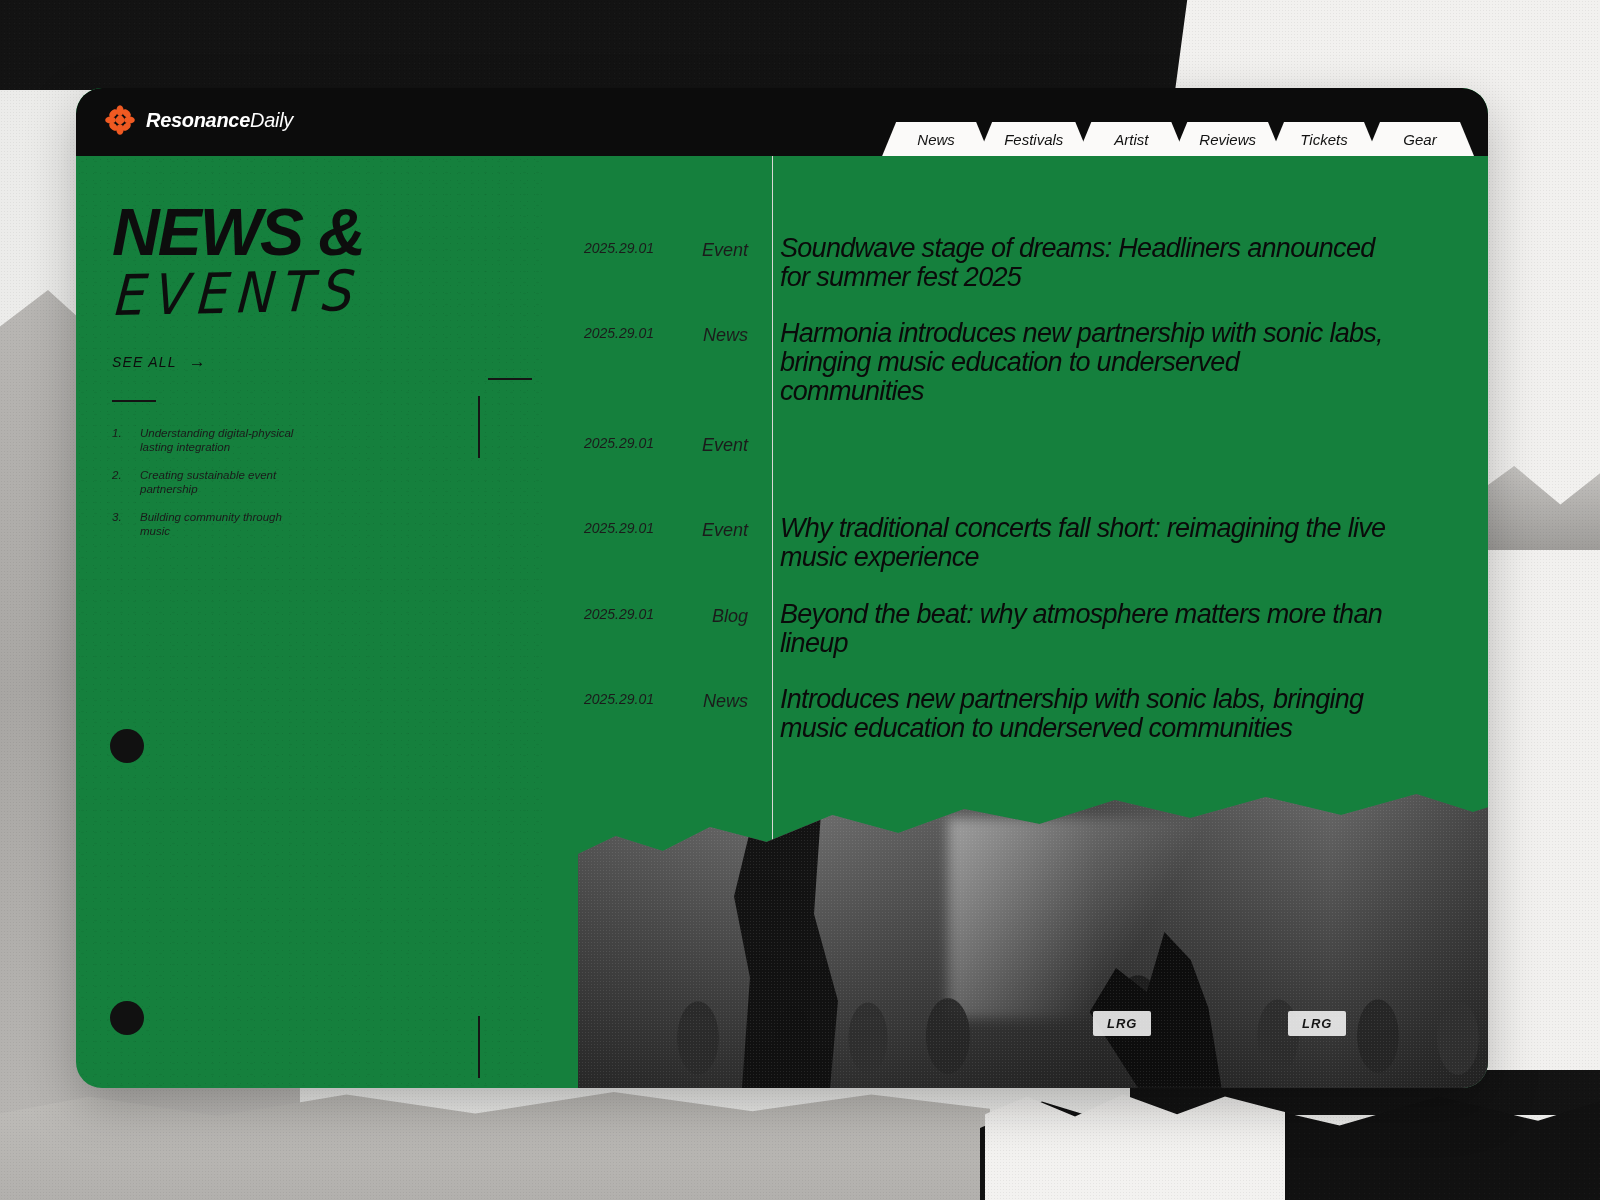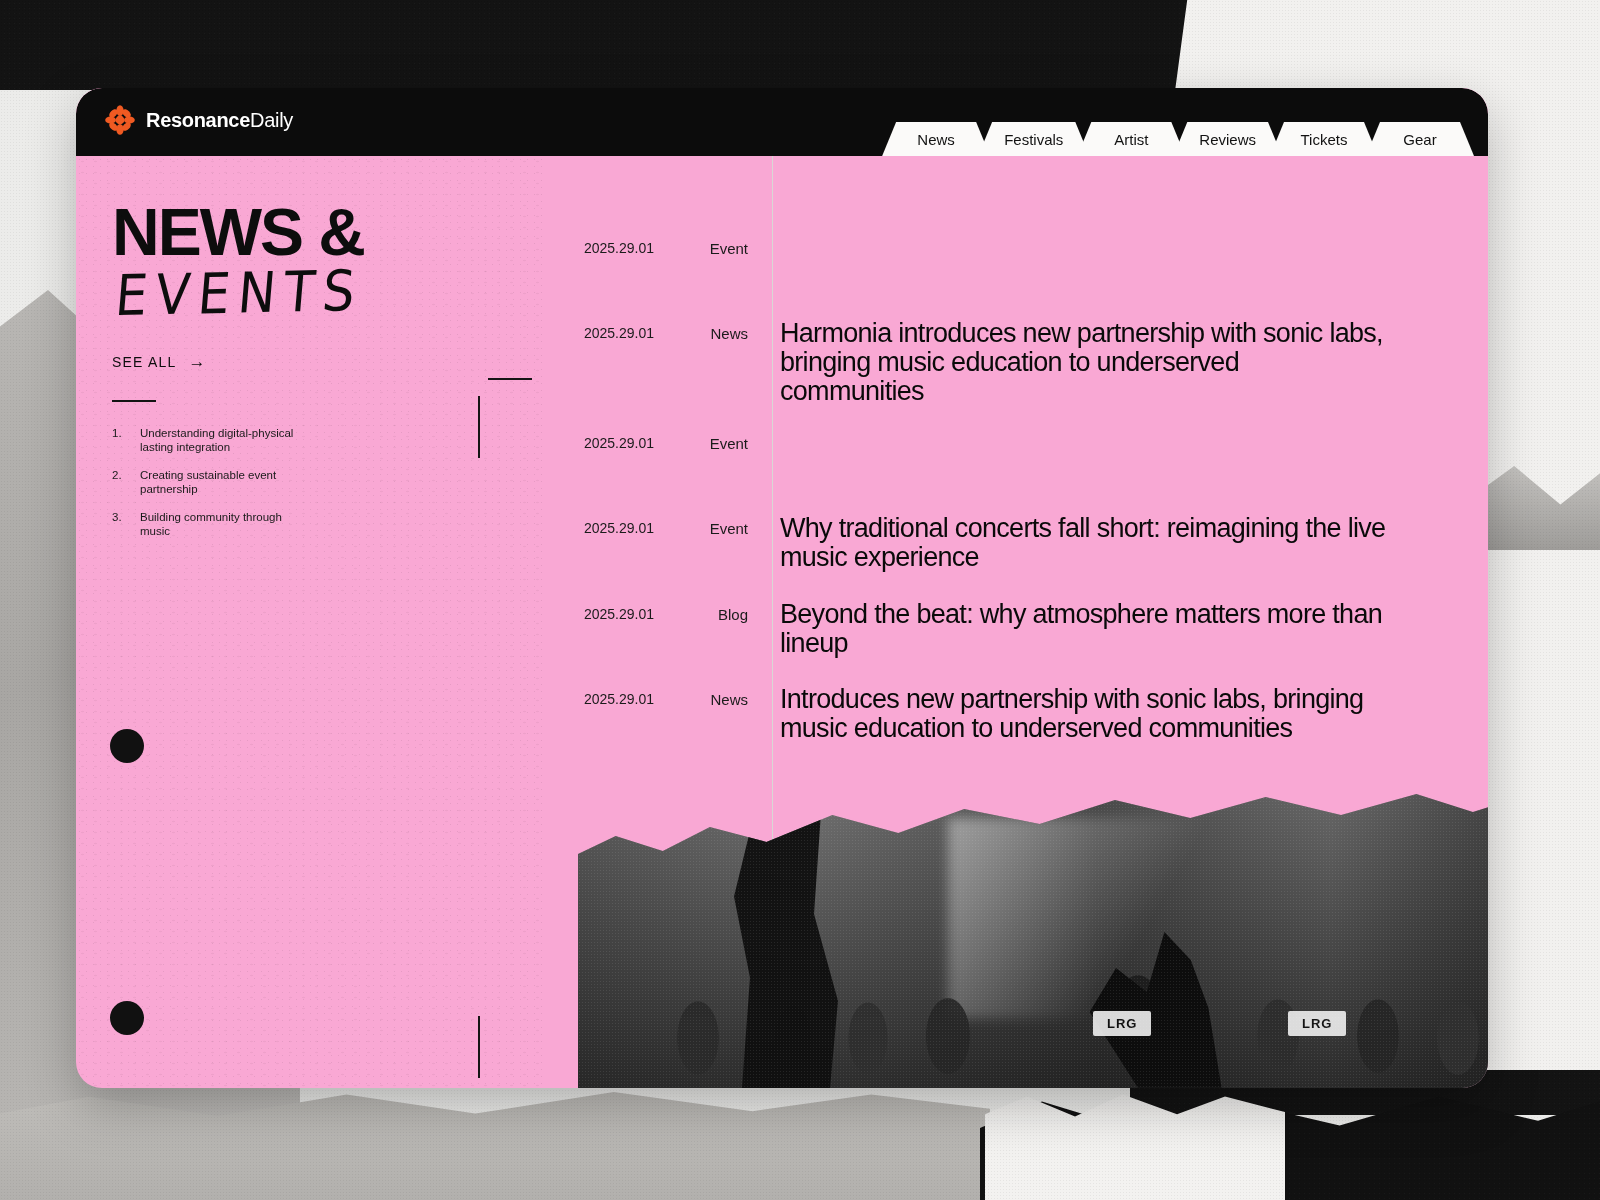--- a/index.html
+++ b/index.html
@@ -64,24 +64,25 @@
     background-image:
       radial-gradient(rgba(0,0,0,.18) .7px, transparent .8px),
       radial-gradient(rgba(255,255,255,.12) .6px, transparent .7px);
     background-size: 3px 3px, 5px 5px;
     background-position: 0 0, 2px 1px;
   }
 
   
   .card {
     position: absolute; left: 76px; top: 88px; width: 1412px; height: 1000px;
-    background: #f9a8d4;
+    background: #15803d;
     border-radius: 26px;
     overflow: hidden;
     box-shadow: 0 18px 50px rgba(0,0,0,.25);
+    font-style: italic;
   }
   .topbar {
     position: absolute; left: 0; top: 0; width: 100%; height: 68px;
     background: #0c0c0c;
     border-radius: 26px 26px 0 0;
   }
   .brand {
     position: absolute; left: 28px; top: 16px; display: flex; align-items: center; gap: 10px;
   }
   .brand-mark { width: 32px; height: 32px; position: relative; }
@@ -141,21 +142,21 @@
 
   .dot { position: absolute; left: 34px; border-radius: 50%; background: #111; }
   .dot-a { width: 34px; height: 34px; top: 573px; }
   .dot-b { width: 34px; height: 34px; top: 845px; }
   .vline { position: absolute; width: 2px; background: #151515; }
 
   
   .articles { position: absolute; left: 470px; top: 0; right: 16px; height: 100%; }
   .art-row { position: absolute; left: 0; display: flex; align-items: flex-start; }
   .art-date { width: 108px; text-align: right; font-size: 14px; color: #1b1b1b; padding-top: 6px; }
-  .art-cat { width: 94px; text-align: right; font-size: 15px; color: #1b1b1b; padding-top: 6px; }
+  .art-cat { width: 94px; text-align: right; font-size: 18px; color: #1b1b1b; padding-top: 6px; }
   .art-title {
     margin-left: 32px; width: 608px;
     font-size: 27px; line-height: 1.08; letter-spacing: -.7px; color: #0a0a0a; font-weight: 400;
   }
   .divider { position: absolute; left: 226px; width: 1px; background: #d9d7d4; }
 
   
   .photo {
     position: absolute; left: 470px; bottom: 0; width: 942px; height: 300px;
     background:
@@ -312,20 +313,21 @@
     <div class="vline" style="left:402px; top:240px; height:62px;"></div>
     <div class="vline" style="left:402px; top:860px; height:62px;"></div>
     <div class="vline" style="left:412px; top:222px; width:44px; height:2px;"></div>
 
     <section class="articles">
       <div class="divider" style="top:0; height:700px;"></div>
 
       <article class="art-row" style="top:78px;">
         <div class="art-date">2025.29.01</div>
         <div class="art-cat">Event</div>
+        <div class="art-title">Soundwave stage of dreams: Headliners announced for summer fest 2025</div>
       </article>
 
       <article class="art-row" style="top:163px;">
         <div class="art-date">2025.29.01</div>
         <div class="art-cat">News</div>
         <div class="art-title">Harmonia introduces new partnership with sonic labs, bringing music education to underserved communities</div>
       </article>
 
       <article class="art-row" style="top:273px;">
         <div class="art-date">2025.29.01</div>

